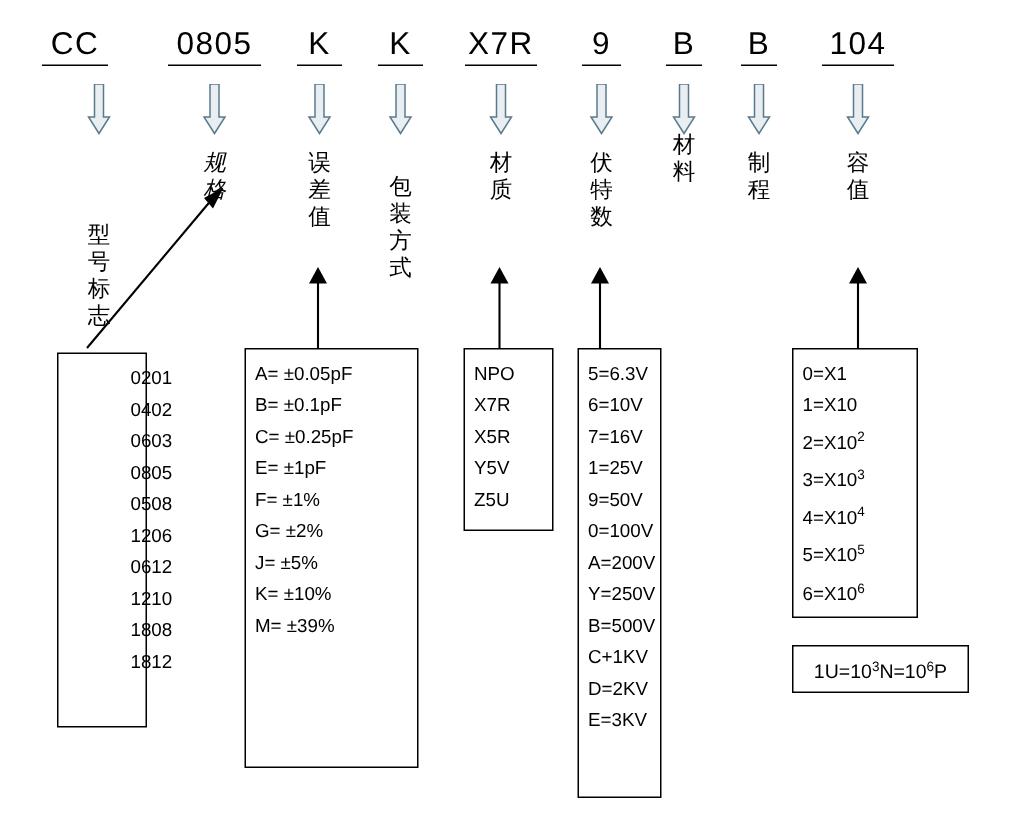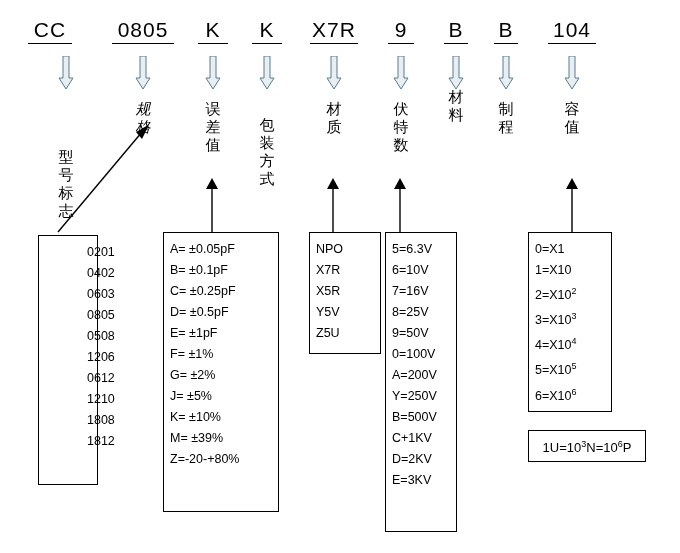--- a/index.html
+++ b/index.html
@@ -177,43 +177,41 @@
       <div class="row">0612</div>
       <div class="row">1210</div>
       <div class="row">1808</div>
       <div class="row">1812</div>
     </div>
 
   <div class="box" id="box-tolerance" style="left:163px;top:232px;width:116px;height:280px;">
       <div class="row">A= ±0.05pF</div>
       <div class="row">B= ±0.1pF</div>
       <div class="row">C= ±0.25pF</div>
-      <div class="row">D= ±0.5pF</div>
       <div class="row">E= ±1pF</div>
       <div class="row">F= ±1%</div>
       <div class="row">G= ±2%</div>
       <div class="row">J= ±5%</div>
       <div class="row">K= ±10%</div>
       <div class="row">M= ±39%</div>
-      <div class="row">Z=-20-+80%</div>
-    </div>
-
-  <div class="box" id="box-material" style="left:309px;top:232px;width:72px;height:122px;">
+    </div>
+
+  <div class="box" id="box-material" style="left:309px;top:232px;width:60px;height:122px;">
       <div class="row">NPO</div>
       <div class="row">X7R</div>
       <div class="row">X5R</div>
       <div class="row">Y5V</div>
       <div class="row">Z5U</div>
     </div>
 
-  <div class="box" id="box-voltage" style="left:385px;top:232px;width:72px;height:300px;">
+  <div class="box" id="box-voltage" style="left:385px;top:232px;width:56px;height:300px;">
       <div class="row">5=6.3V</div>
       <div class="row">6=10V</div>
       <div class="row">7=16V</div>
-      <div class="row">8=25V</div>
+      <div class="row">1=25V</div>
       <div class="row">9=50V</div>
       <div class="row">0=100V</div>
       <div class="row">A=200V</div>
       <div class="row">Y=250V</div>
       <div class="row">B=500V</div>
       <div class="row">C+1KV</div>
       <div class="row">D=2KV</div>
       <div class="row">E=3KV</div>
     </div>
 

